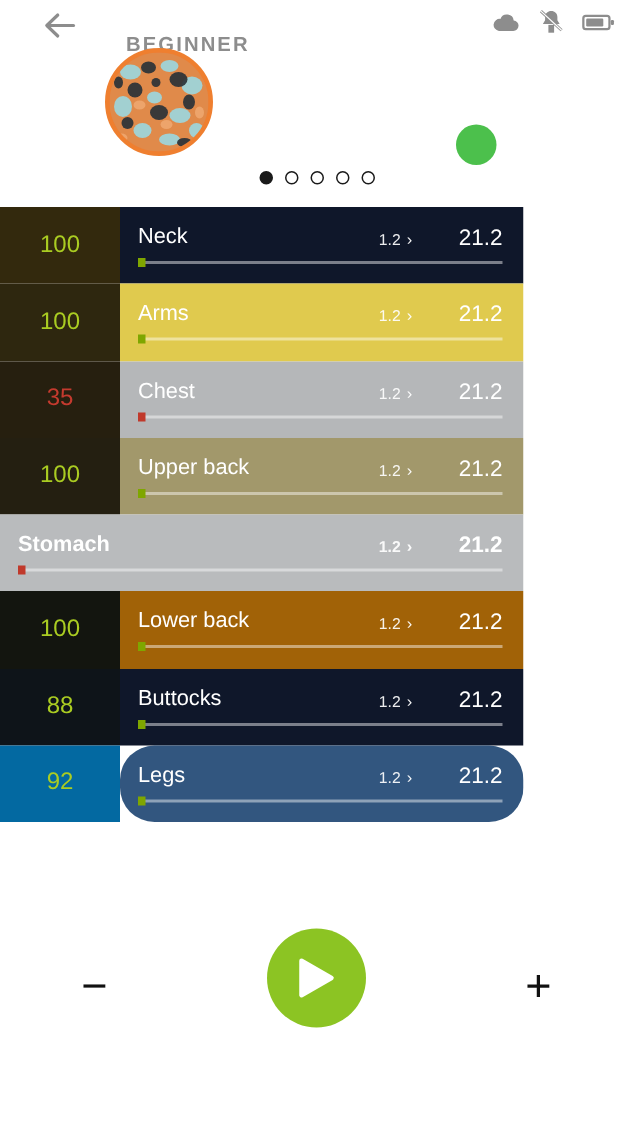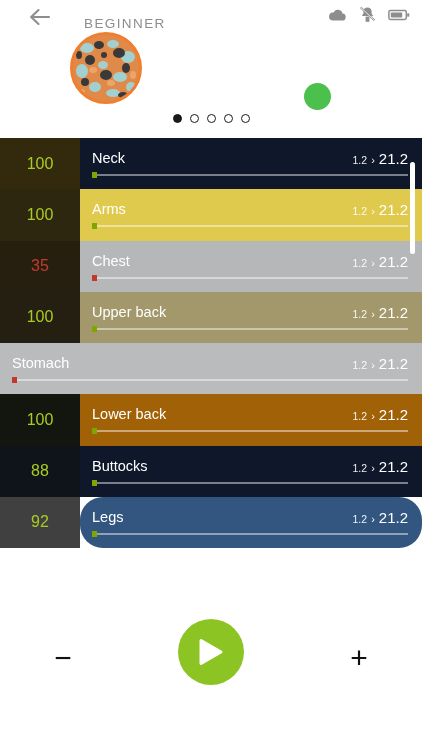--- a/index.html
+++ b/index.html
@@ -15,22 +15,22 @@
   
   .topbar { position:relative; height:32px; }
   .back-btn {
     position:absolute; left:27px; top:4px;
     width:26px; height:26px;
     display:flex; align-items:center; justify-content:center;
     cursor:pointer;
   }
   .back-btn svg { display:block; }
   .title {
-    position:absolute; left:84px; top:16px;
-    font-size:13.5px; font-weight:normal; letter-spacing:1.4px;
+    position:absolute; left:84px; top:22px;
+    font-size:13.5px; font-weight:bold; letter-spacing:1.4px;
     color:#8d8d8d;
   }
   .status-icons {
     position:absolute; right:12px; top:6px;
     display:flex; align-items:center; gap:12px;
   }
   .status-icons .ic { display:block; }
 
   
   .hero { position:relative; height:78px; }
@@ -55,21 +55,21 @@
   .pdot {
     width:9px; height:9px; border-radius:50%;
     border:1.4px solid #1a1a1a; background:transparent;
     cursor:pointer;
   }
   .pdot.on { background:#1a1a1a; }
 
   
   .list {
     position:absolute; top:138px; left:0;
-    width:422px; height:410px;
+    width:349px; height:410px;
     overflow:hidden;
   }
   .row {
     position:relative;
     height:51.25px;
     display:flex;
   }
   .score-cell {
     width:80px; flex:0 0 80px;
     display:flex; align-items:center; justify-content:center;
@@ -82,21 +82,21 @@
     position:absolute; left:12px; top:12px;
     font-size:14.5px; color:#ffffff;
   }
   .row-range {
     position:absolute; right:14px; top:12px;
     color:#ffffff; white-space:nowrap;
     display:flex; align-items:baseline; gap:4px;
   }
   .rg-small { font-size:10.5px; opacity:.92; }
   .rg-chev  { font-size:11px; opacity:.95; }
-  .rg-big   { font-size:15px; }
+  .rg-big   { font-size:15px;margin-left:27px; }
   .track {
     position:absolute; left:12px; right:14px; top:36px;
     height:2px; background:rgba(255,255,255,.45);
   }
   .track .knob {
     position:absolute; left:0; top:-2px;
     width:5px; height:6px;
   }
 
   
@@ -258,21 +258,21 @@
             <span class="rg-small">1.2</span>
             <span class="rg-chev">›</span>
             <span class="rg-big">21.2</span>
           </div>
           <div class="track">
             <div class="knob" style="background: rgb(127, 166, 0); left: 0%;"></div>
           </div>
         </div>
       </div>
       <div class="row">
-        <div class="body-cell" style="background: rgb(185, 187, 189);">
+        <div class="body-cell" style="background: rgb(185, 187, 189); font-weight: bold;">
           <div class="row-name">Stomach</div>
           <div class="row-range">
             <span class="rg-small">1.2</span>
             <span class="rg-chev">›</span>
             <span class="rg-big">21.2</span>
           </div>
           <div class="track">
             <div class="knob" style="background: rgb(192, 57, 43); left: 0%;"></div>
           </div>
         </div>
@@ -299,21 +299,21 @@
             <span class="rg-small">1.2</span>
             <span class="rg-chev">›</span>
             <span class="rg-big">21.2</span>
           </div>
           <div class="track">
             <div class="knob" style="background: rgb(127, 166, 0); left: 0%;"></div>
           </div>
         </div>
       </div>
       <div class="row">
-        <div class="score-cell" style="background: #404040; color: rgb(170, 204, 34);">92</div>
+        <div class="score-cell" style="background: #0369a1; color: rgb(170, 204, 34);">92</div>
         <div class="body-cell" style="background: rgb(50, 86, 127); border-radius: 23px;">
           <div class="row-name">Legs</div>
           <div class="row-range">
             <span class="rg-small">1.2</span>
             <span class="rg-chev">›</span>
             <span class="rg-big">21.2</span>
           </div>
           <div class="track">
             <div class="knob" style="background: rgb(127, 166, 0); left: 0%;"></div>
           </div>

